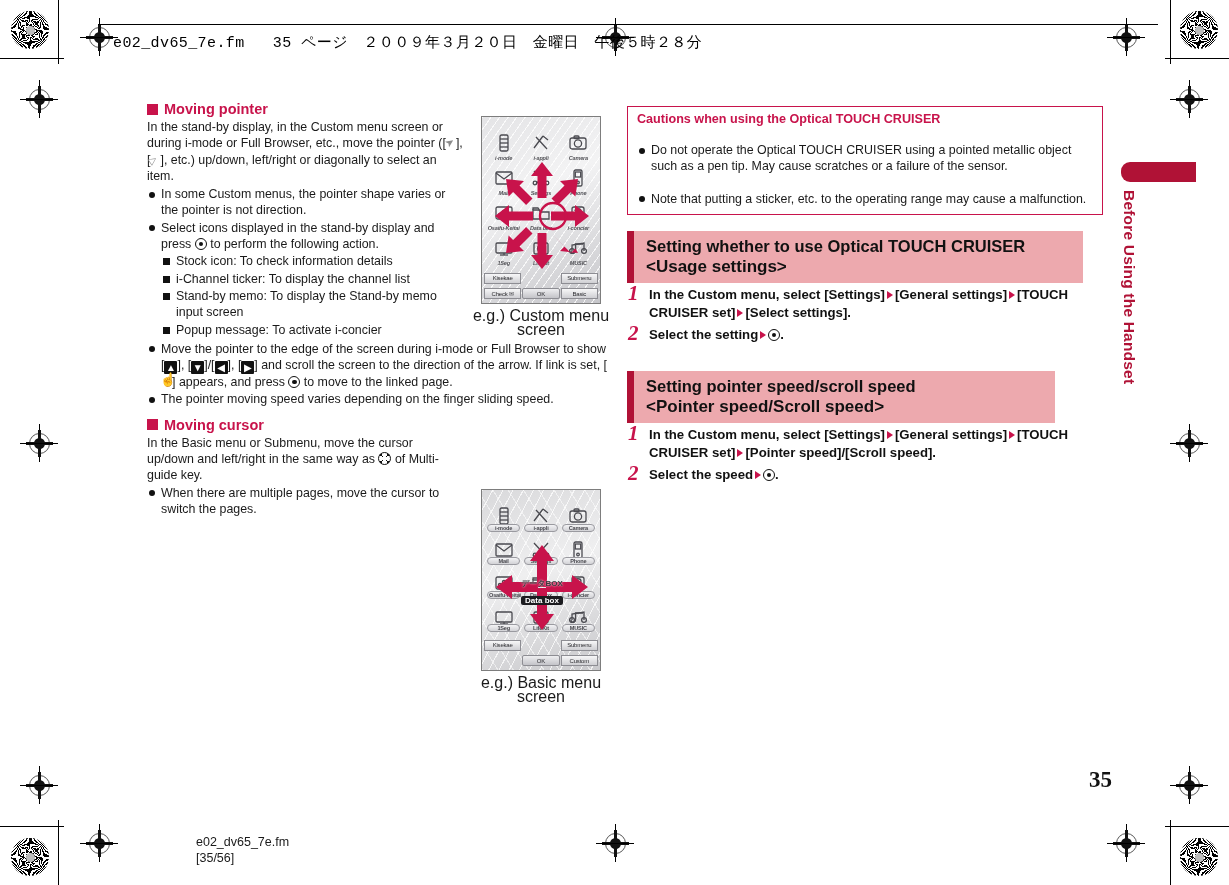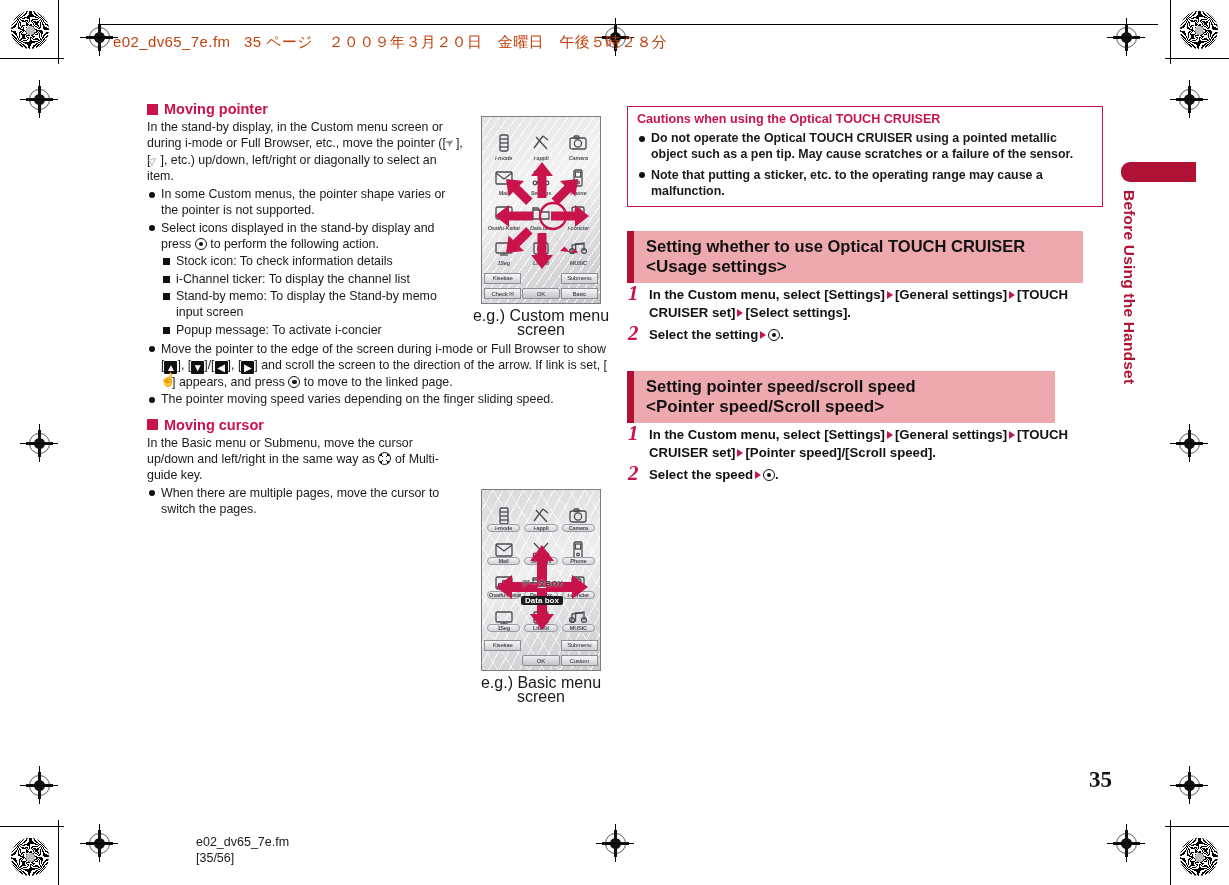--- a/index.html
+++ b/index.html
@@ -44,22 +44,22 @@
     content:""; position:absolute; left:50%; top:50%;
     width:9px;height:9px;margin:-4.5px 0 0 -4.5px;border-radius:50%;
     background:#bbb;
   }
 
   .trimline { position: absolute; background: #000; }
 
   
   .slug {
     position: absolute; left: 113px; top: 33px;
-    font-family: Liberation Sans, sans-serif;
-    font-size: 15px; color: #c2410c; letter-spacing: .4px;
+    font-family: Liberation Mono, monospace;
+    font-size: 15px; color: #000000; letter-spacing: .4px;
     white-space: nowrap;
   }
   .slug .rule {
     position: absolute; left: -15px; top: -9px; width: 1060px; height: 1px;
     background: #000;
   }
 
   
   .col { position: absolute; }
   .body-txt { font-size: 12.4px; color: #1a1a1a; line-height: 16.3px; }
@@ -199,21 +199,21 @@
   .arrows { position: absolute; inset: 0; pointer-events: none; }
 
   
   .caution {
     position: absolute; border: 1.6px solid #c8134b; background: #fff;
     padding: 5px 9px 7px 9px;
   }
   .caution h4 {
     margin: 0 0 1px 0; font-size: 12.6px; font-weight: bold; color: #c8134b;
   }
-  .caution ul.lst > li { margin-top: 4px; font-weight: bold; }
+  .caution ul.lst > li { margin-top: 16px; }
 
   .sechdr {
     position: absolute; background: #eda9ae; border-left: 7px solid #b01236;
     padding: 5px 10px 6px 12px;
   }
   .sechdr .t1 { font-size: 16.5px; font-weight: bold; color: #111; line-height: 20px; }
   .sechdr .t2 { font-size: 17px; font-weight: bold; color: #111; margin-top: 1px; }
 
   .steps { position: absolute; }
   .step { position: relative; padding-left: 21px; margin-bottom: 5px; }
@@ -347,21 +347,21 @@
       <span>Moving pointer</span>
     </h3>
 
     <div class="body-txt" style="width:316px;">
       <span>In the stand-by display, in the Custom menu screen or during i-mode or Full Browser, etc., move the pointer ([</span><span class="ptr-a"></span><span>], [</span><span class="ptr-b"></span><span>], etc.) up/down, left/right or diagonally to select an item.</span>
     </div>
 
     <ul class="lst body-txt" style="width:316px;margin-top:2px;">
       <li>
         <span class="bullet"></span>
-        <span>In some Custom menus, the pointer shape varies or the pointer is not supported.</span>
+        <span>In some Custom menus, the pointer shape varies or the pointer is not direction.</span>
       </li>
       <li>
         <span class="bullet"></span>
         <span>Select icons displayed in the stand-by display and press </span><span class="key-sel"></span><span> to perform the following action.</span>
         <ul class="sub">
           <li><span class="sqb"></span><span>Stock icon: To check information details</span></li>
           <li><span class="sqb"></span><span>i-Channel ticker: To display the channel list</span></li>
           <li><span class="sqb"></span><span>Stand-by memo: To display the Stand-by memo input screen</span></li>
         </ul>
       </li>

